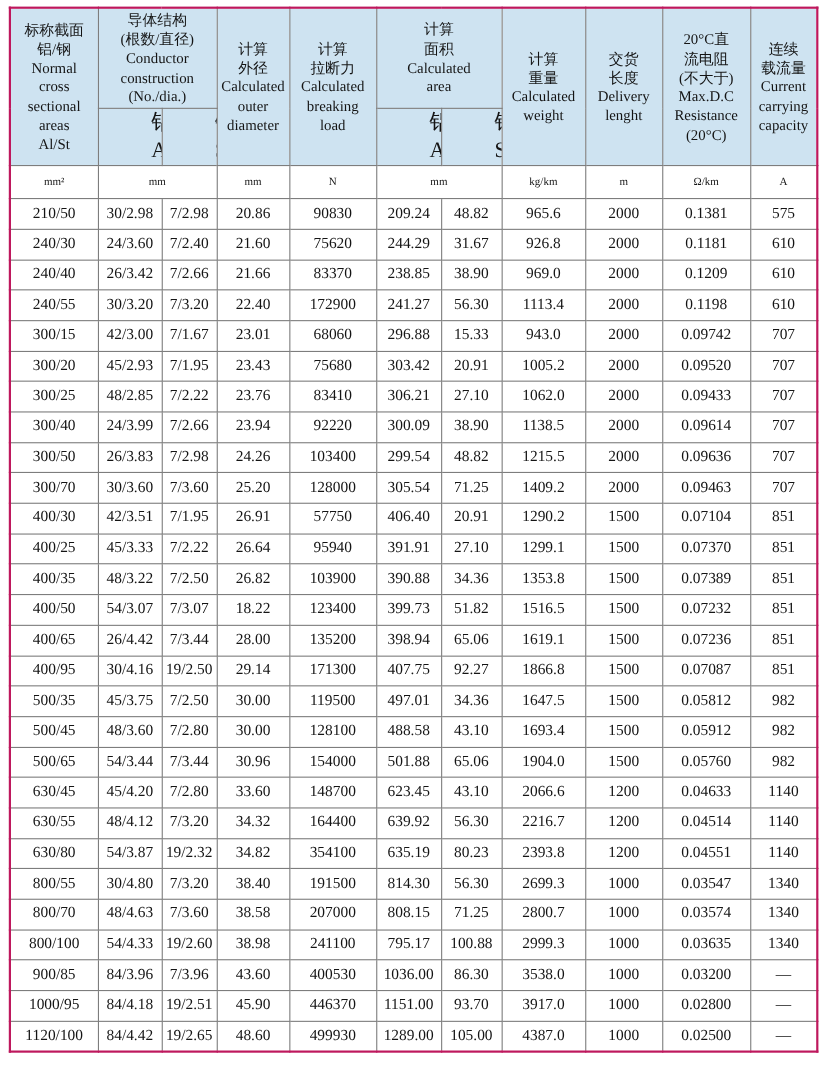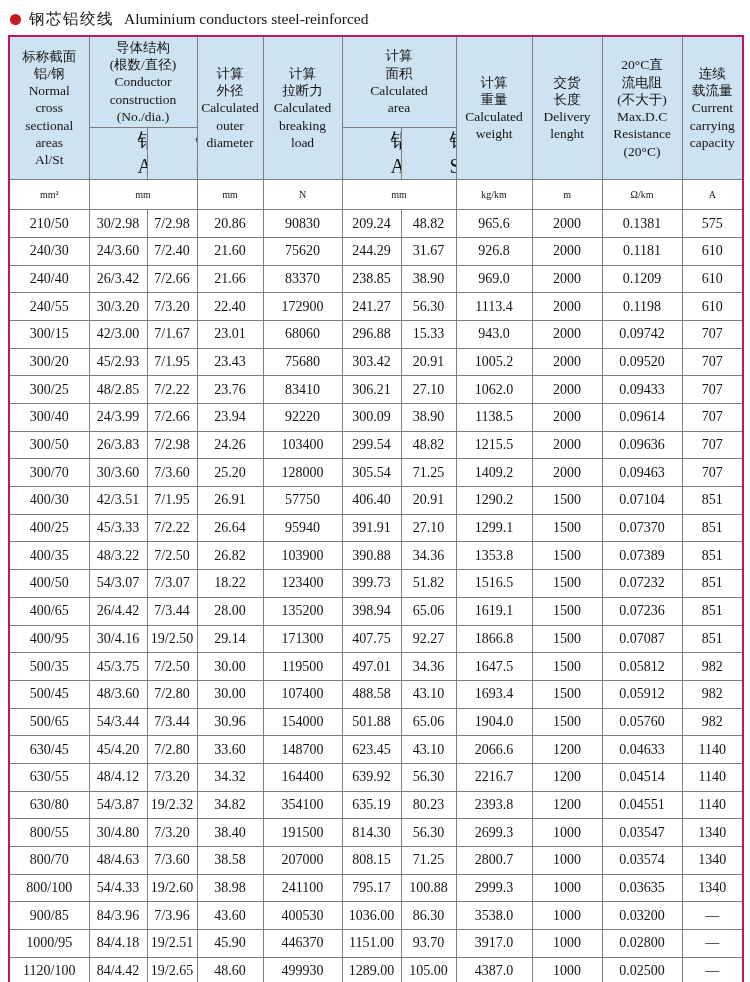--- a/index.html
+++ b/index.html
@@ -41,25 +41,20 @@
   tr.head-top th { height:90px; }
   tr.head-sub th { height:42px; font-size:20px;padding-left:48px; }
   tr.units td { height:29px; font-size:10px; background:#ffffff; }
   tbody.data td { height:26.7px; font-size:14px; background:#ffffff; }
 </style>
 </head>
 <body>
 
 <div class="page">
 
-  <div class="title-row">
-    <span class="bullet"></span>
-    <span class="title-zh">钢芯铝绞线</span>
-    <span class="title-en">Aluminium conductors steel-reinforced</span>
-  </div>
 
   <table class="spec">
     <colgroup>
       <col style="width:80px">
         <col style="width:58px">
         <col style="width:50px">
       <col style="width:66px">
         <col style="width:79px">
         <col style="width:59px">
       <col style="width:55px">
@@ -354,21 +349,21 @@
           <td>1647.5</td>
           <td>1500</td>
           <td>0.05812</td>
           <td>982</td>
         </tr>
         <tr>
           <td>500/45</td>
           <td>48/3.60</td>
           <td>7/2.80</td>
           <td>30.00</td>
-          <td>107400</td>
+          <td>128100</td>
           <td>488.58</td>
           <td>43.10</td>
           <td>1693.4</td>
           <td>1500</td>
           <td>0.05912</td>
           <td>982</td>
         </tr>
         <tr>
           <td>500/65</td>
           <td>54/3.44</td>

